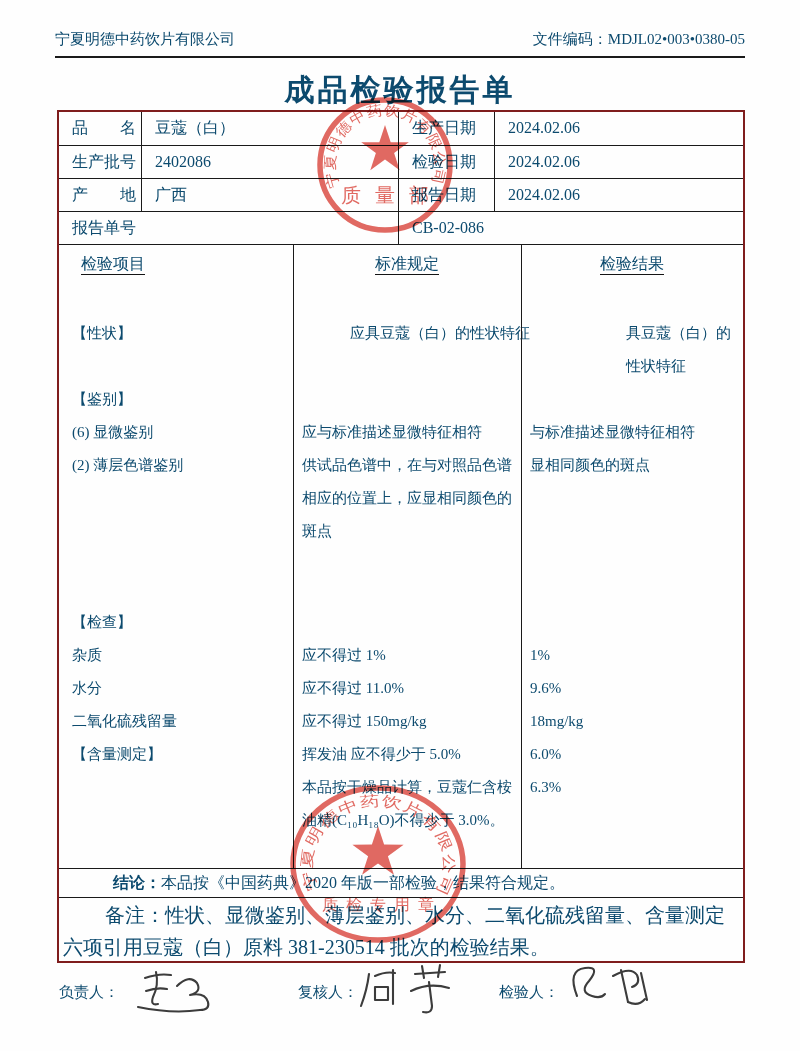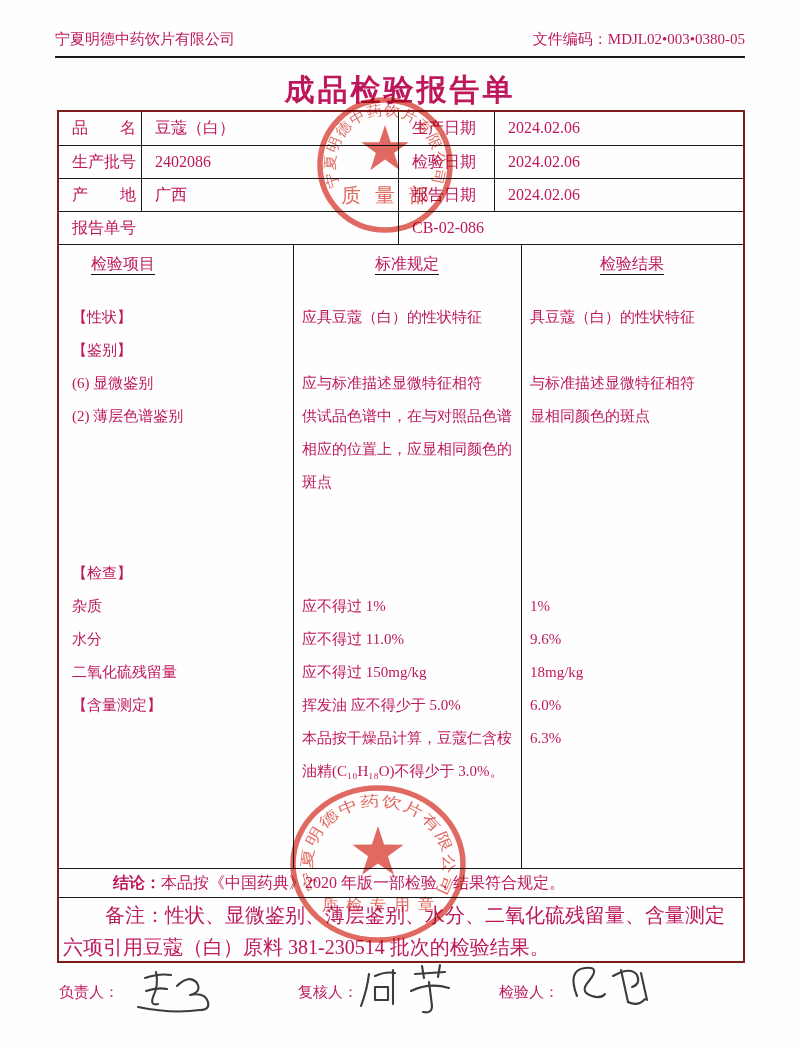--- a/index.html
+++ b/index.html
@@ -1,19 +1,19 @@
 <!DOCTYPE html>
 <html><head>
 <meta charset="utf-8">
 <style>
   * { margin:0; padding:0; box-sizing:border-box; }
   html,body { background:#ffffff; }
   .page {
     position:relative; width:800px; height:1051px; margin:0 auto;
-    background:#fefefe; color:#be185d; overflow:hidden;
+    background:#fefefe; color:#0c4a6e; overflow:hidden;
     font-family:"Liberation Serif","DejaVu Serif",serif;
   }
   
   .hdr {
     position:absolute; left:55px; top:30px; width:690px;
     display:flex; justify-content:space-between; align-items:flex-end;
     border-bottom:2px solid #1a1a1a; padding-bottom:7px; font-size:15px;
   }
   .title {
     position:absolute; left:0; top:70px; width:100%; text-align:center;
@@ -26,28 +26,28 @@
   .info .cell { height:33px; line-height:32px; font-size:16px; padding-left:13px; white-space:nowrap; overflow:hidden; }
   .bl { border-left:1px solid #1a1a1a; }
   .bt { border-top:1px solid #1a1a1a; }
   .span2a { grid-column:1 / 3; }
   .span2b { grid-column:3 / 5; }
   
   .detail { position:relative; border-top:1px solid #1a1a1a; height:624px; overflow:hidden; }
   .vline { position:absolute; top:0; bottom:0; width:1px; background:#1a1a1a; }
   .v1 { left:234px; } .v2 { left:462px; }
   .dhead { display:grid; grid-template-columns:234px 228px 1fr; height:42px; padding-top:9px; font-size:16px; }
-  .dhead .h1 { padding-left:32px; text-align:left; }
+  .dhead .h1 { padding-left:22px; text-align:left; }
   .dhead .h2, .dhead .h3 { text-align:center; }
   .dhead span { border-bottom:1px solid #141414; padding-bottom:2px; }
   .drow { display:grid; grid-template-columns:234px 228px 1fr; font-size:15px; line-height:33px; }
   .drow .ci { padding-left:13px; }
   .drow .cs { padding-left:9px; padding-right:5px; }
   .drow .cr { padding-left:9px; }
-  .mt1 { margin-top:14px; }
+  .mt1 { margin-top:30px;gap:48px; }
   .mt2 { margin-top:58px; }
   
   .concl { border-top:1px solid #1a1a1a; height:29px; line-height:28px; font-size:16px; padding-left:54px; white-space:nowrap; }
   .concl b { font-weight:bold; }
   .remark { border-top:1px solid #1a1a1a; height:64px; font-size:20px; line-height:32px; padding:1px 8px 0 4px; }
   .remark p { text-indent:42px; }
   .remark b { font-weight:normal; }
   
   .footer { position:absolute; left:57px; top:966px; width:700px; height:70px; font-size:15px; }
   .flabel { position:absolute; top:17px; white-space:nowrap; }

